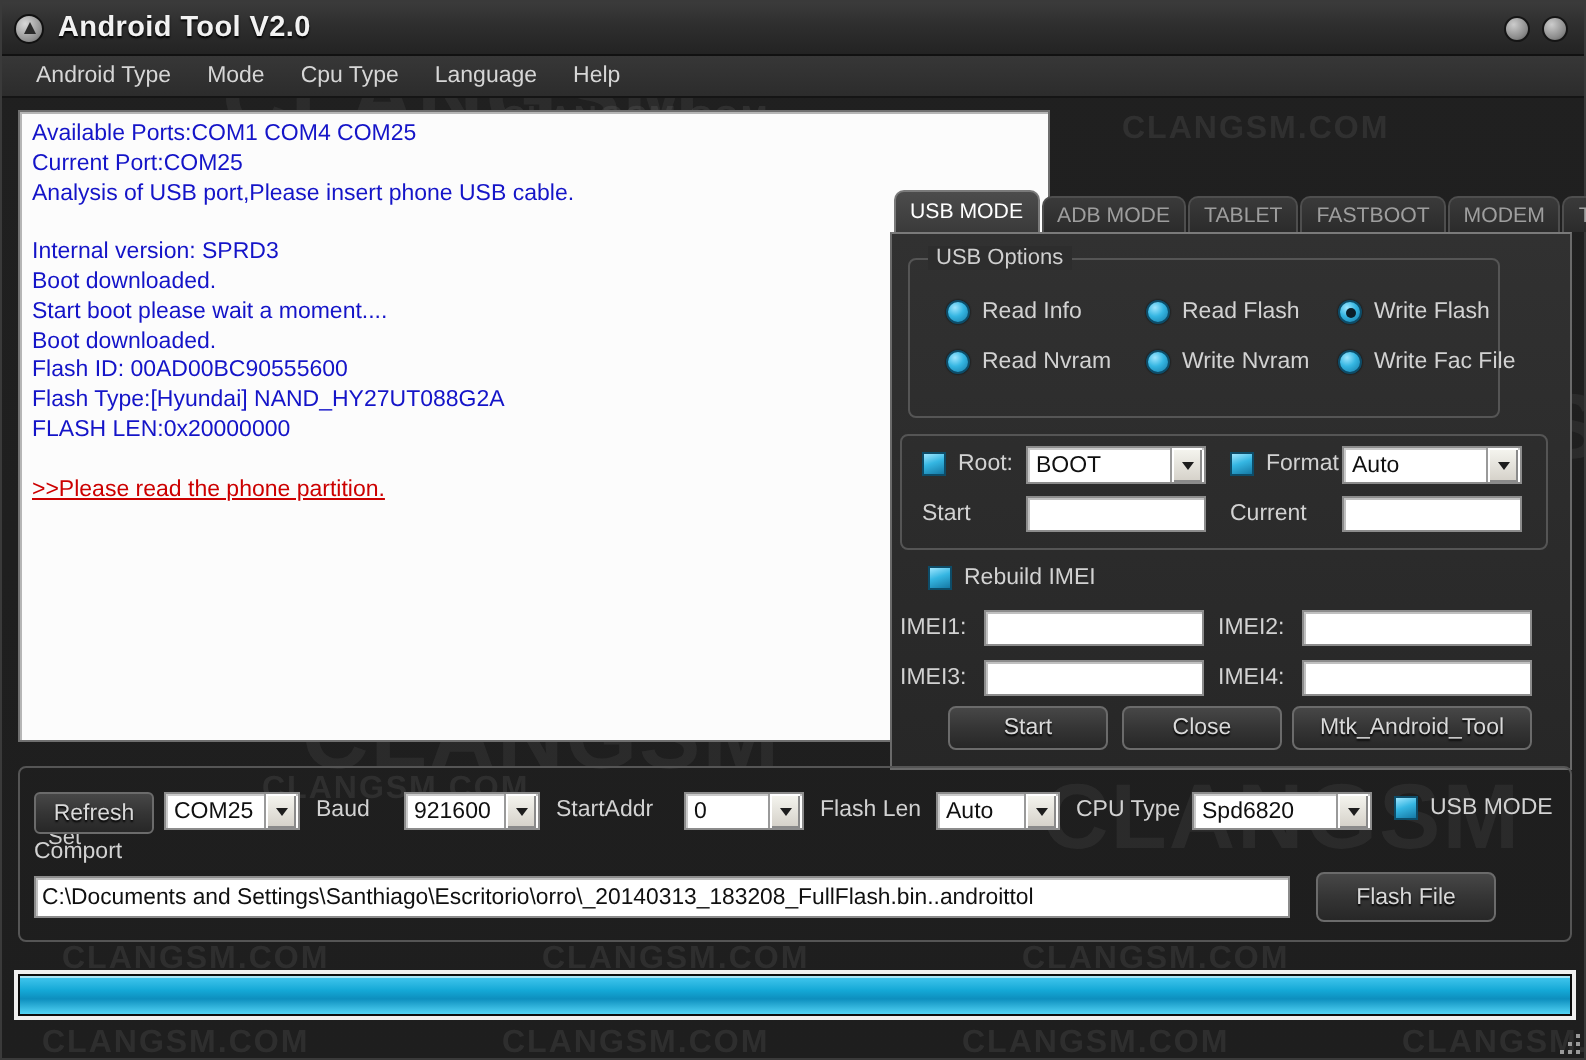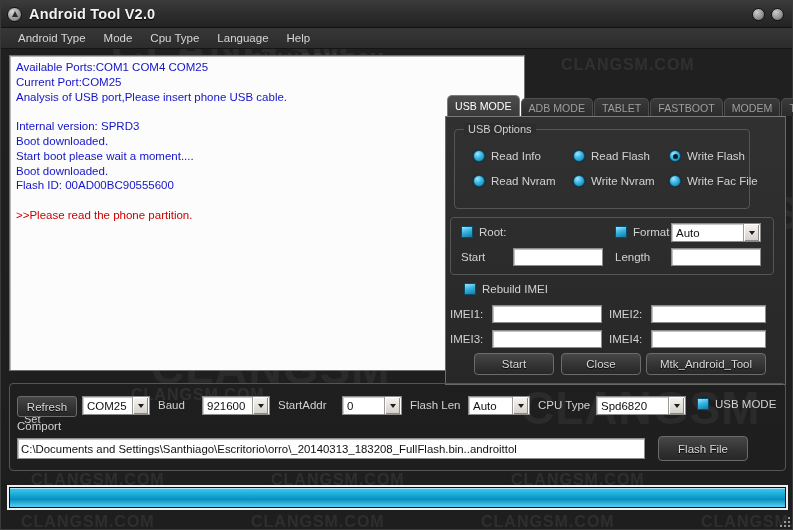--- a/index.html
+++ b/index.html
@@ -118,21 +118,21 @@
     padding: 4px 6px;
   }
   .log-line {
     font-family: "Liberation Sans", sans-serif;
     font-size: 11.5px;
     line-height: 14.8px;
     color: #1414c8;
     white-space: pre;
   }
   .log-line.blank { color: transparent; }
-  .log-line.err { color: #cc0000; }
+  .log-line.err { color: #cc0000; text-decoration: underline; }
 
   
   .right-panel {
     position: absolute;
     left: 444px; top: 46px;
     width: 341px; height: 290px;
   }
   .tabstrip {
     display: flex;
     align-items: flex-end;
@@ -350,20 +350,22 @@
     <div class="log-panel">
       <div class="log-line">Available Ports:COM1 COM4 COM25</div>
       <div class="log-line">Current Port:COM25</div>
       <div class="log-line">Analysis of USB port,Please insert phone USB cable.</div>
       <div class="log-line blank">&nbsp;</div>
       <div class="log-line">Internal version: SPRD3</div>
       <div class="log-line">Boot downloaded.</div>
       <div class="log-line">Start boot please wait a moment....</div>
       <div class="log-line">Boot downloaded.</div>
       <div class="log-line">Flash ID: 00AD00BC90555600</div>
+      <div class="log-line">Flash Type:[Hyundai] NAND_HY27UT088G2A</div>
+      <div class="log-line">FLASH LEN:0x20000000</div>
       <div class="log-line blank">&nbsp;</div>
       <div class="log-line err">&gt;&gt;Please read the phone partition.</div>
     </div>
 
     <div class="right-panel">
 
       <div class="tabstrip">
         <div class="tab active">USB MODE</div>
         <div class="tab">ADB MODE</div>
         <div class="tab">TABLET</div>
@@ -403,34 +405,38 @@
             <span class="radio-label">Write Fac File</span>
           </div>
         </div>
 
         <div class="groupbox" id="io-group">
 
           <div class="abs" style="left:10px; top:8px; display:flex; align-items:center;">
             <span class="cbox"></span>
             <span class="fld-label">Root:</span>
           </div>
+          <div class="combo abs" style="left:62px; top:5px; width:90px;">
+            <span class="val">BOOT</span>
+            <span class="arrow"></span>
+          </div>
 
           <div class="abs" style="left:164px; top:8px; display:flex; align-items:flex-start;">
             <span class="cbox"></span>
             <span class="fld-label">Format</span>
           </div>
           <div class="combo abs" style="left:220px; top:5px; width:90px;">
             <span class="val">Auto</span>
             <span class="arrow"></span>
           </div>
 
           <span class="fld-label abs" style="left:10px; top:33px;">Start</span>
           <input class="tinput abs" style="left: 62px; top: 30px; width: 90px;" value="">
 
-          <span class="fld-label abs" style="left:164px; top:33px;">Length</span>
+          <span class="fld-label abs" style="left:164px; top:33px;">Current</span>
           <input class="tinput abs" style="left: 220px; top: 30px; width: 90px;" value="">
         </div>
 
         <div class="abs" style="left:18px; top:166px; display:flex; align-items:center;">
           <span class="cbox"></span>
           <span class="fld-label">Rebuild IMEI</span>
         </div>
 
         <span class="fld-label abs" style="left:4px; top:191px;">IMEI1:</span>
         <input class="tinput abs" style="left: 46px; top: 188px; width: 110px;" value="">

